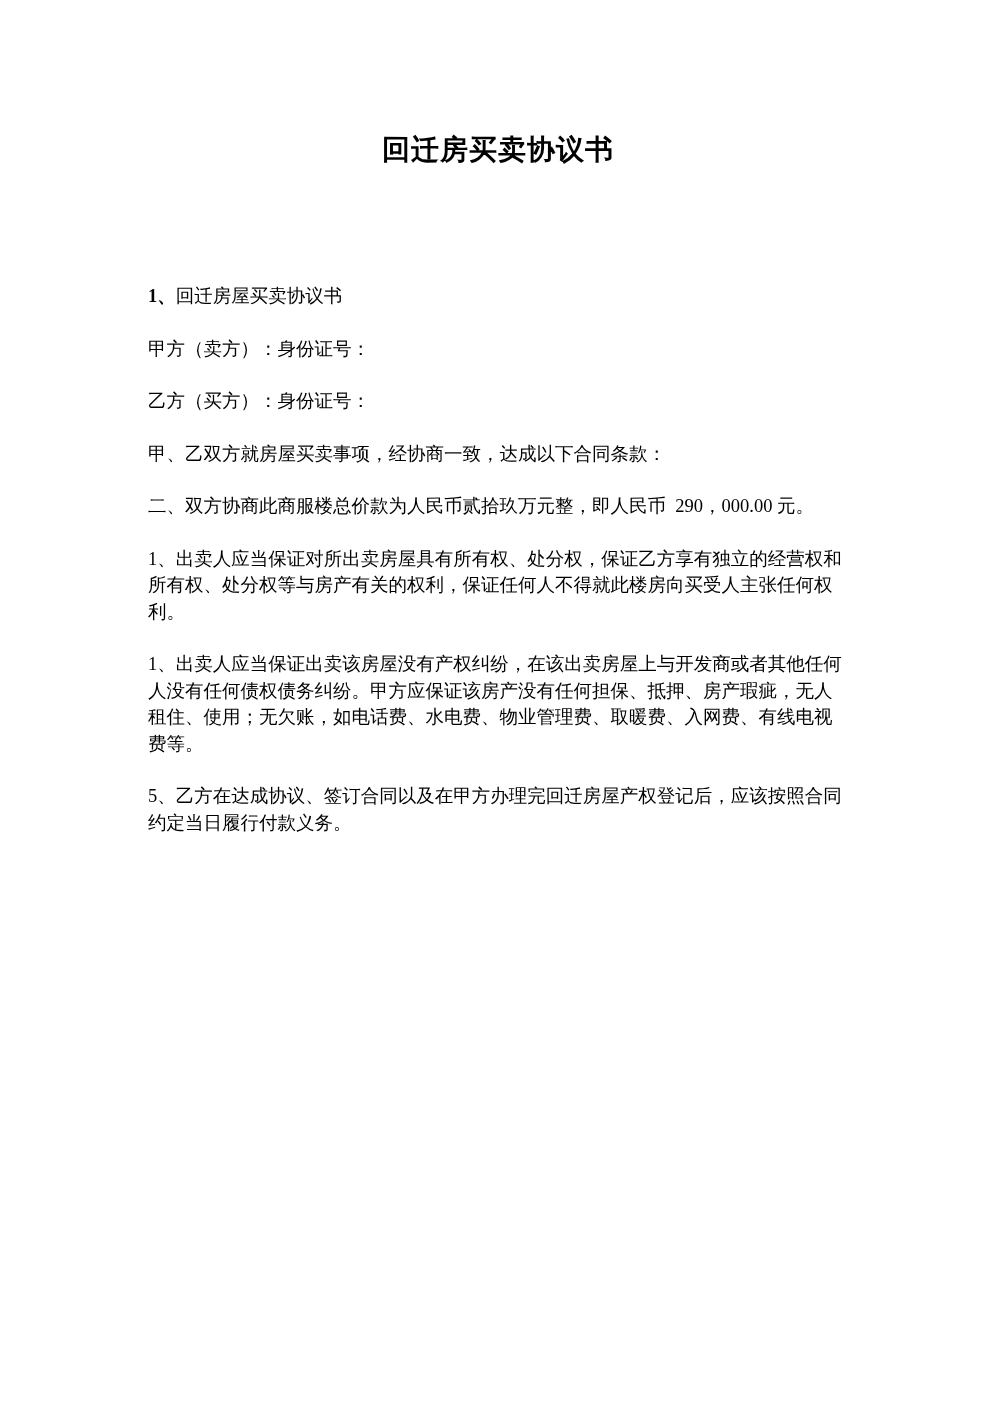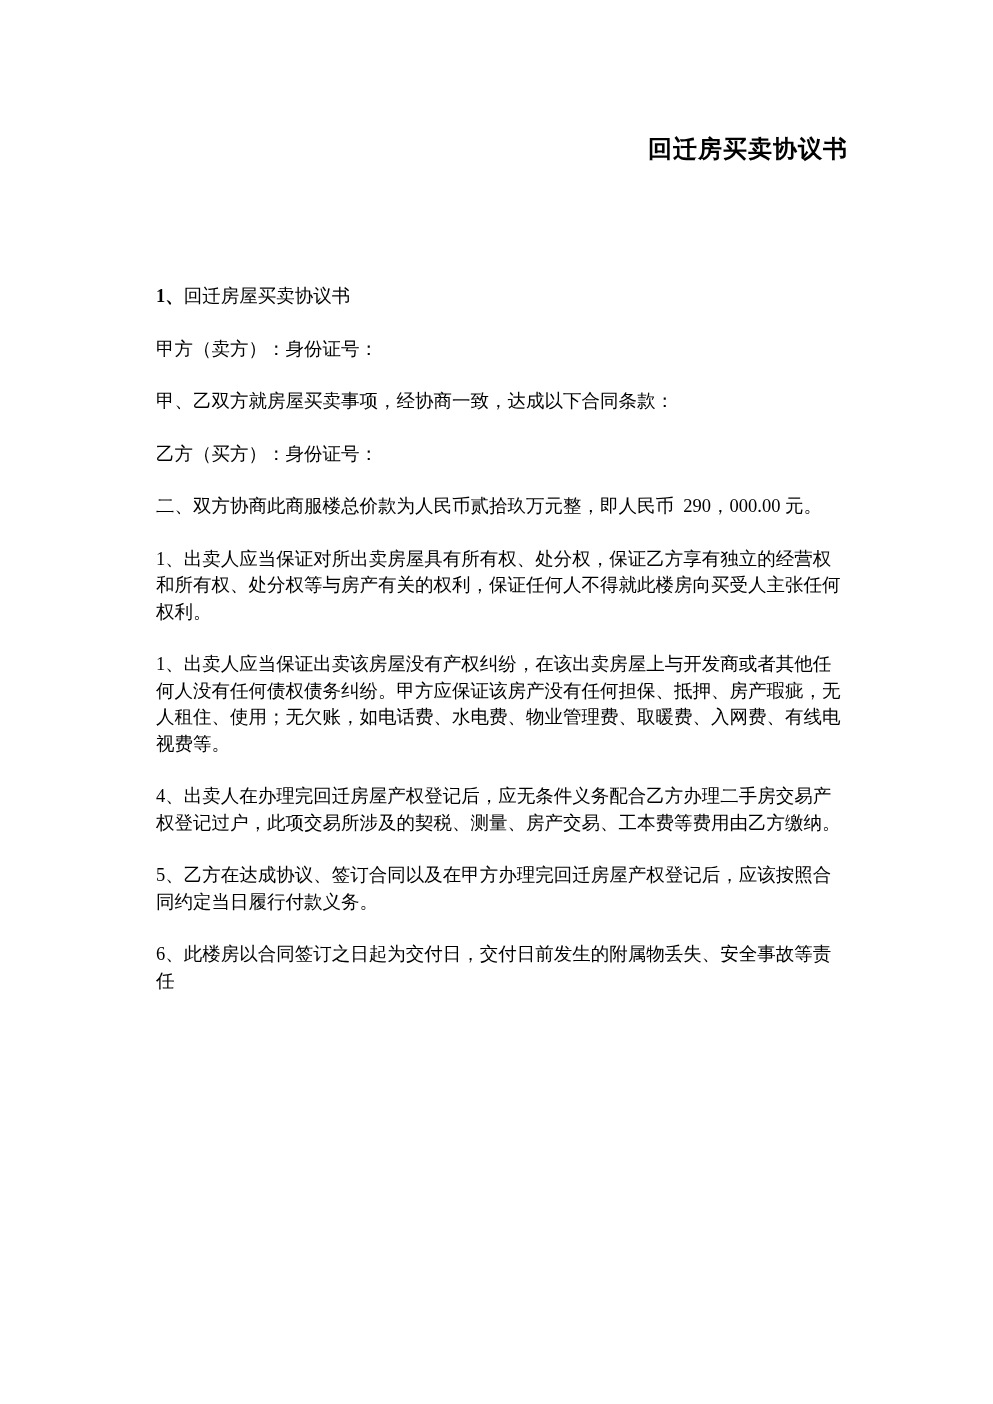--- a/index.html
+++ b/index.html
@@ -9,59 +9,57 @@
     height: 1404px;
     box-sizing: border-box;
     padding: 133px 145px 0 148px;
     background: #ffffff;
     color: #000000;
     font-family: "Liberation Serif", "DejaVu Serif", serif;
     font-size: 18.5px;
     overflow: hidden;
   }
   .title {
-    font-size: 24px;
+    font-size: 28px;
     font-weight: bold;
-    text-align: right;
+    text-align: center;
     line-height: 33px;
     letter-spacing: 1px;
     margin: 0 0 117px 0;
   }
   .para {
-    margin: 0 0 26px 8px;
+    margin: 0 0 26px 0;
     line-height: 26.5px;
     white-space: pre-wrap;
     text-align: left;
   }
   .num { font-weight: bold; }
 </style>
 </head>
 <body>
 
 <div class="page">
 
   <h1 class="title">回迁房买卖协议书</h1>
 
   <p class="para"><span class="num">1、</span><span>回迁房屋买卖协议书</span></p>
 
   <p class="para">甲方（卖方）：身份证号：</p>
 
+  <p class="para">乙方（买方）：身份证号：</p>
+
   <p class="para">甲、乙双方就房屋买卖事项，经协商一致，达成以下合同条款：</p>
-
-  <p class="para">乙方（买方）：身份证号：</p>
 
 
   <p class="para">二、双方协商此商服楼总价款为人民币贰拾玖万元整，即人民币  290，000.00 元。</p>
 
 
 
   <p class="para">1、出卖人应当保证对所出卖房屋具有所有权、处分权，保证乙方享有独立的经营权和所有权、处分权等与房产有关的权利，保证任何人不得就此楼房向买受人主张任何权利。</p>
 
   <p class="para">1、出卖人应当保证出卖该房屋没有产权纠纷，在该出卖房屋上与开发商或者其他任何人没有任何债权债务纠纷。甲方应保证该房产没有任何担保、抵押、房产瑕疵，无人租住、使用；无欠账，如电话费、水电费、物业管理费、取暖费、入网费、有线电视费等。</p>
 
 
-  <p class="para">4、出卖人在办理完回迁房屋产权登记后，应无条件义务配合乙方办理二手房交易产权登记过户，此项交易所涉及的契税、测量、房产交易、工本费等费用由乙方缴纳。</p>
 
   <p class="para">5、乙方在达成协议、签订合同以及在甲方办理完回迁房屋产权登记后，应该按照合同约定当日履行付款义务。</p>
 
-  <p class="para">6、此楼房以合同签订之日起为交付日，交付日前发生的附属物丢失、安全事故等责任</p>
 
 </div>
 
 </body></html>

